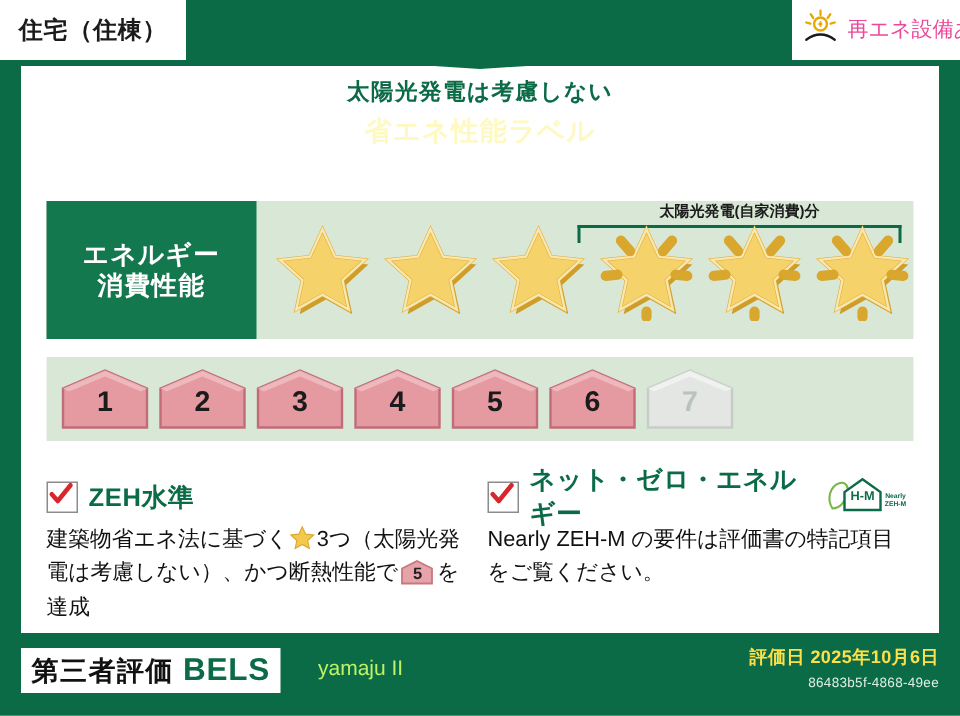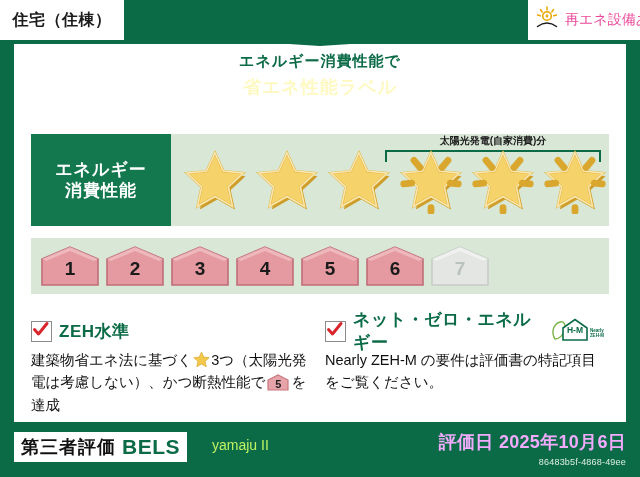--- a/index.html
+++ b/index.html
@@ -87,21 +87,21 @@
   
   .footer{position:absolute;left:0;top:426px;width:640px;height:51px;background:#0b6b47;}
   .bels{
     position:absolute;left:14px;top:6px;height:30px;background:#ffffff;
     display:flex;align-items:center;padding:0 7px;gap:6px;
   }
   .bels .jp{font-size:18px;font-weight:700;color:#111;letter-spacing:1px;}
   .bels .en{font-size:21px;font-weight:700;color:#0b6b47;letter-spacing:.5px;}
   .proj{position:absolute;left:212px;top:11px;font-size:14px;color:#bef264;}
   .eval{position:absolute;right:14px;top:4px;text-align:right;}
-  .eval .d{font-size:18px;font-weight:700;color:#f0abfc;letter-spacing:.3px;}
+  .eval .d{font-size:12px;font-weight:700;color:#fde047;letter-spacing:.3px;}
   .eval .id{font-size:9px;color:#dfeee7;margin-top:3px;letter-spacing:.2px;}
 </style>
 </head>
 <body>
 
 <div id="root">
 
   <div class="panel-real"></div>
 
   <div class="topbar">
@@ -121,21 +121,21 @@
           <circle cx="13" cy="11" r="4.3" fill="none" stroke="#e8a800" stroke-width="1.6"></circle>
           <path d="M11.6 11 h2.6 M13 9.2 v3.6" stroke="#e8a800" stroke-width="1.3" fill="none"></path>
           <path d="M3.5 21.5 Q13 14.5 22.5 21.5" fill="none" stroke="#1b1b1b" stroke-width="1.5" stroke-linecap="round"></path>
         </svg>
       </span>
       <span class="label">再エネ設備あり</span>
     </div>
   </div>
 
   <div class="title-wrap">
-    <div class="title-sub">エネルギー消費性能で</div>
+    <div class="title-sub">太陽光発電は考慮しない</div>
     <div class="title-main">省エネ性能ラベル</div>
   </div>
 
   <div class="row row-energy">
     <div class="row-label">
       <div>エネルギー</div>
       <div>消費性能</div>
     </div>
     <div class="row-body">
       <div class="solar-cap">太陽光発電(自家消費)分</div>

